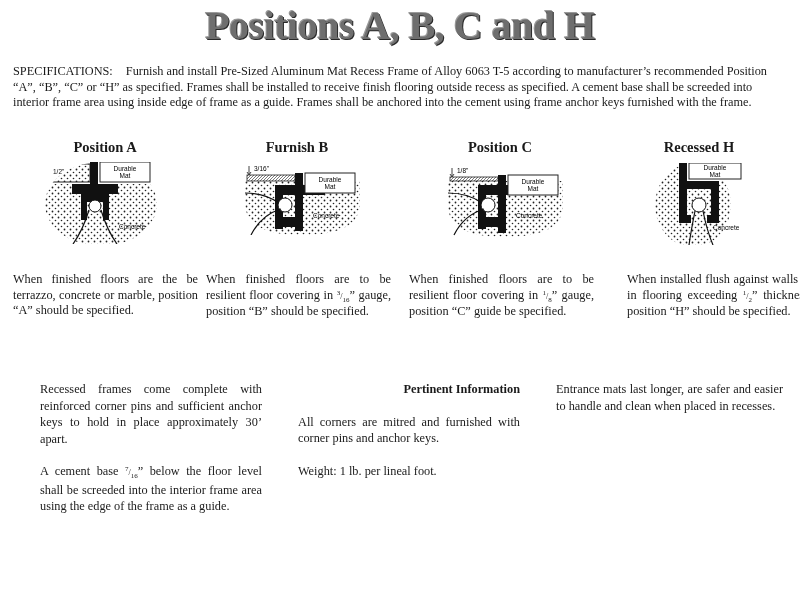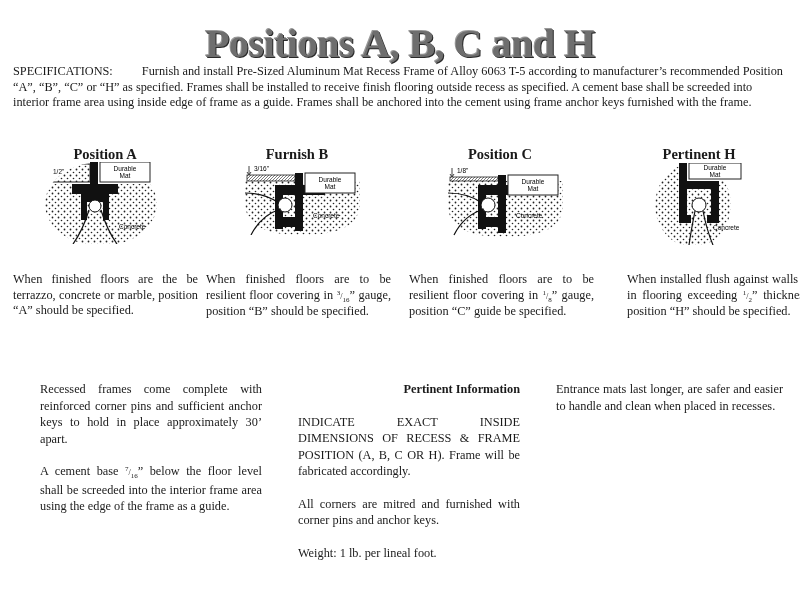--- a/index.html
+++ b/index.html
@@ -7,30 +7,29 @@
       width: 800px; height: 613px; position: relative; overflow: hidden;
       font-family: "Liberation Serif", "DejaVu Serif", serif;
       color: #1a1a1a;
     }
     .title {
       position: absolute; left: 0; top: 2px; width: 800px; text-align: center;
       font-family: "Liberation Serif", serif; font-weight: bold; font-size: 40px;
       color: #6e6e6e;
       text-shadow: 1px 1px 0 #2a2a2a, -1px -1px 0 #9a9a9a;
       letter-spacing: -0.5px;
-      margin-top: 18px;
     }
     .specs {
       position: absolute; left: 13px; top: 64px; width: 778px;
       font-size: 12.3px; line-height: 15.5px; text-align: left;
     }
-    .specs .lead { margin-right: 26px; font-family: Liberation Serif, serif; }
+    .specs .lead { margin-right: 10px; font-family: Liberation Serif, serif; }
     .pos-col { position: absolute; top: 138px; width: 190px; }
     .pos-col h3 {
-      margin: 7px; text-align: center; font-size: 14.5px; font-weight: bold; line-height: 18px;
+      margin: 0; text-align: center; font-size: 14.5px; font-weight: bold; line-height: 18px;
     }
     .diagram { position: absolute; }
     .diagram svg { display: block; }
     .pos-desc {
       position: absolute; top: 272px; width: 185px;
       font-size: 12.3px; line-height: 15.5px; text-align: justify;
     }
     .frac { font-size: 8px; }
     .frac sup, .frac sub { font-size: 7px; line-height: 0; }
     .col-text {
@@ -52,21 +51,21 @@
 <div class="pos-col" style="left:10px;">
   <h3>Position A</h3>
 </div>
 <div class="pos-col" style="left:202px;">
   <h3>Furnish B</h3>
 </div>
 <div class="pos-col" style="left:405px;">
   <h3>Position C</h3>
 </div>
 <div class="pos-col" style="left:604px;">
-  <h3>Pertinent H</h3>
+  <h3>Recessed H</h3>
 </div>
 
 <div class="diagram" style="left:45px; top:162px;">
   <svg width="112" height="82" viewBox="0 0 112 82">
     <defs>
       <pattern id="dotsA" width="6" height="6" patternUnits="userSpaceOnUse">
         <circle cx="1.5" cy="1.5" r="0.9" fill="#222"></circle>
         <circle cx="4.5" cy="4.5" r="0.8" fill="#222"></circle>
       </pattern>
       <clipPath id="clipA">
@@ -192,20 +191,19 @@
   <span>When installed flush against walls or in flooring exceeding </span><span class="frac"><sup>1</sup>/<sub>2</sub></span><span>” thickness, position “H” should be specified.</span>
 </div>
 
 <div class="col-text" style="left:22px; top:381px; width:240px;">
   <p>Recessed frames come complete with reinforced corner pins and sufficient anchor keys to hold in place approximately 30’ apart.</p>
   <p><span>A cement base </span><span class="frac"><sup>7</sup>/<sub>16</sub></span><span>” below the floor level shall be screeded into the interior frame area using the edge of the frame as a guide.</span></p>
 </div>
 
 <div class="col-text" style="left:280px; top:381px; width:240px;">
   <p class="pertinent-title">Pertinent Information</p>
-  <p>INDICATE EXACT INSIDE DIMENSIONS OF RECESS &amp; FRAME POSITION (A, B, C OR H). Frame will be fabricated accordingly.</p>
   <p>All corners are mitred and furnished with corner pins and anchor keys.</p>
   <p>Weight: 1 lb. per lineal foot.</p>
 </div>
 
 <div class="col-text" style="left:538px; top:381px; width:245px;">
   <p>Entrance mats last longer, are safer and easier to handle and clean when placed in recesses.</p>
 </div>
 
 </body></html>

